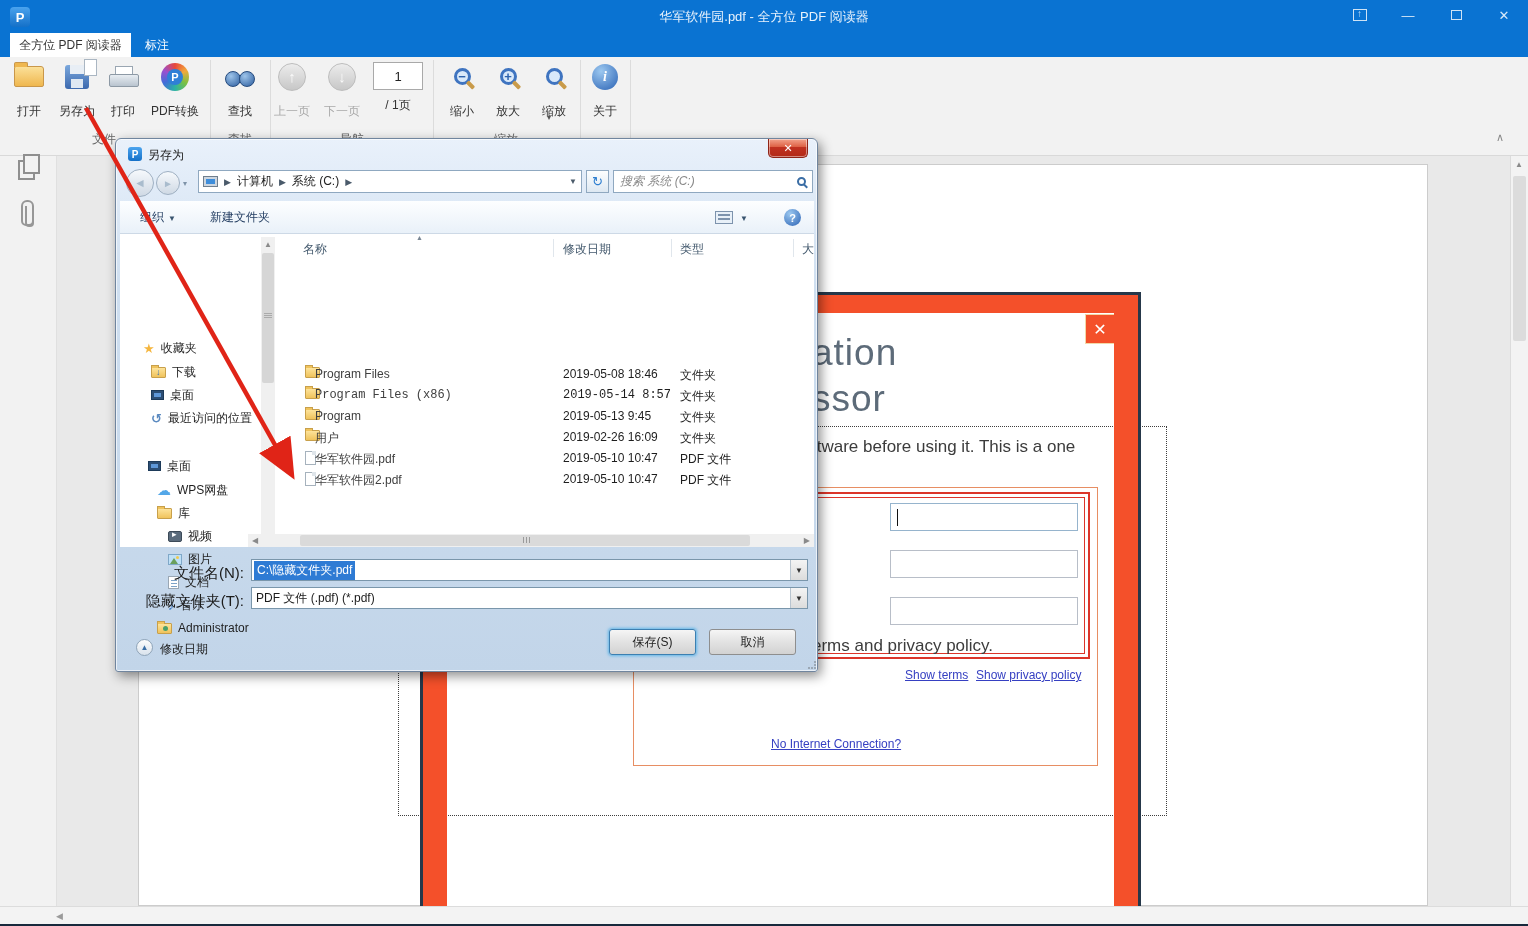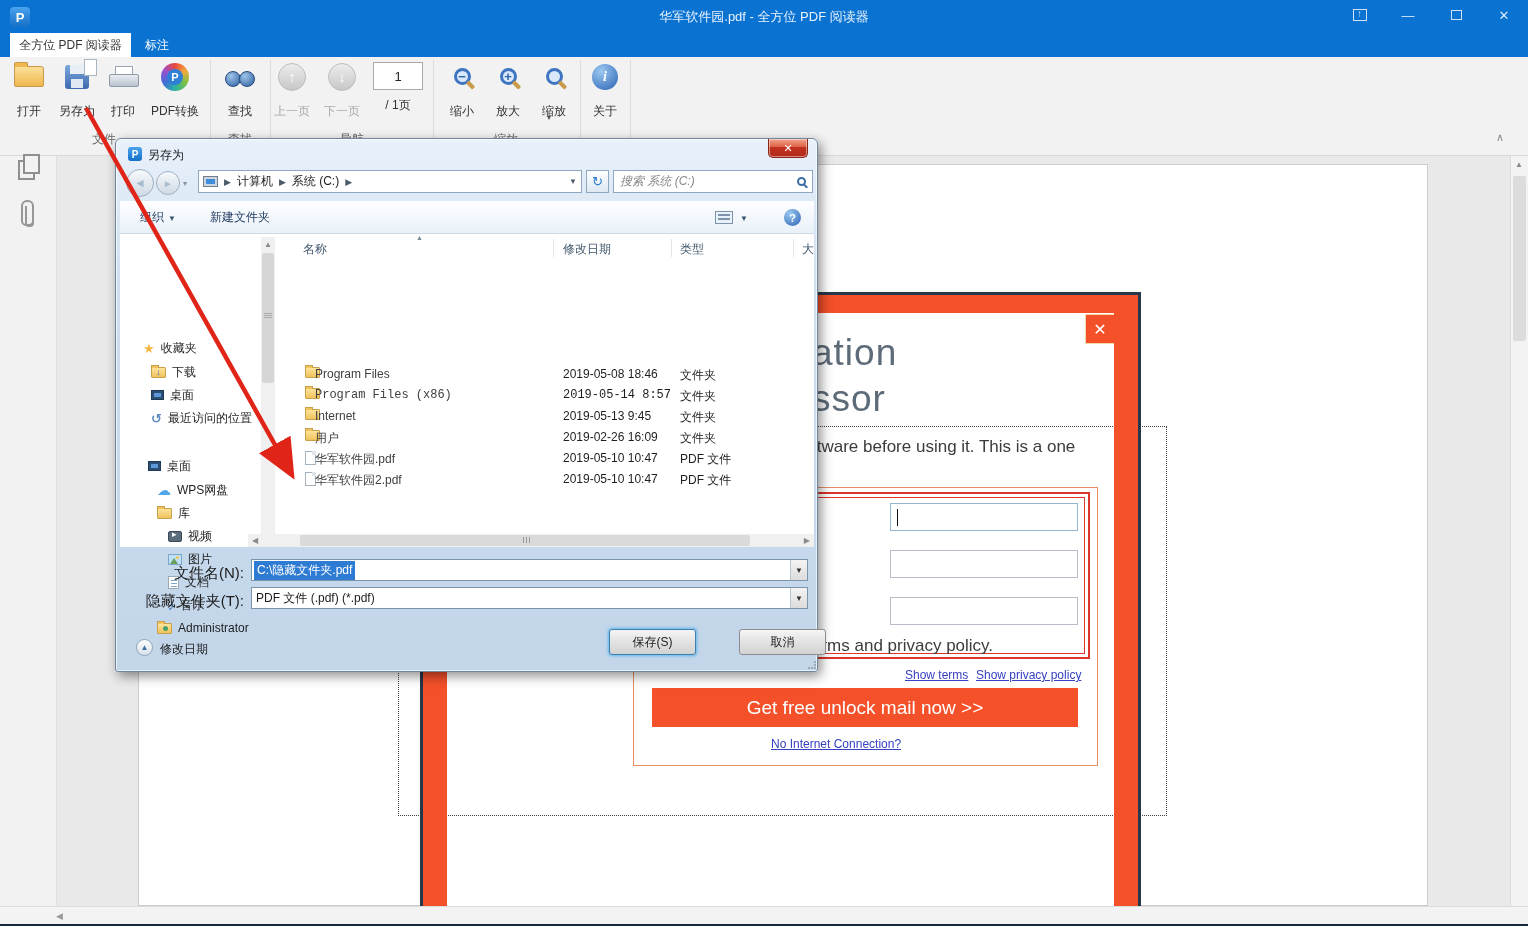--- a/index.html
+++ b/index.html
@@ -185,21 +185,21 @@
     border-left:1px solid #b8c4cf; color:#333; font-size:8px; display:flex; align-items:center; justify-content:center; }
 
   .hide-btn { left:20px; top:500px; width:17px; height:17px; border-radius:50%;
     background:linear-gradient(#fdfdfd,#d8e2ec); border:1px solid #8fa4b8; color:#3a6ea5; font-size:8px;
     display:flex; align-items:center; justify-content:center; }
   .hide-lbl { left:44px; top:502px; font-size:12px; color:#1c1c1c; }
   .dlg-btn { top:490px; width:87px; height:26px; font-size:12px; color:#1c1c1c;
     background:linear-gradient(#f5f5f5,#e4e4e4 45%,#d2d2d2); border:1px solid #8e8e8e; border-radius:3px;
     display:flex; align-items:center; justify-content:center; }
   .btn-save { left:493px; border:1px solid #3c7fb1; box-shadow:0 0 3px 1px #62b6e8; }
-  .btn-cancel { left:623px; }
+  .btn-cancel { left:593px; }
   .resize-grip { left:692px; top:522px; width:8px; height:8px; border-right:2px dotted #9aa7b4; border-bottom:2px dotted #9aa7b4; }
 
   
   .i-folder { width:15px; height:11px; background:linear-gradient(#fde39a,#f0c35c); border:1px solid #c8a04b; border-radius:1px; position:relative; }
   .i-folder::before { content:""; position:absolute; left:-1px; top:-3px; width:6px; height:2px; background:#f0c35c; border:1px solid #c8a04b; border-bottom:none; }
   .i-pdf { width:11px; height:14px; background:#fff; border:1px solid #a6b2bd; position:relative; }
   .i-pdf::before { content:""; position:absolute; right:-1px; top:-1px; border-style:solid; border-width:0 4px 4px 0; border-color:transparent #dfe5ea #dfe5ea transparent; }
   .i-star { color:#f5b63f; font-size:13px; line-height:13px; }
   .i-desktop { width:13px; height:10px; background:#2c4e74; border:1px solid #1d3a59; position:relative; }
   .i-desktop::before { content:""; position:absolute; left:2px; top:2px; right:2px; bottom:2px; background:#5f98d8; }
@@ -342,21 +342,20 @@
   <div class="abs pop-el thin-orange"></div>
   <div class="abs pop-el red-box"></div>
   <div class="abs pop-el pop-input focus" style="top:503px;">
       <span class="caret"></span>
     </div>
   <div class="abs pop-el pop-input" style="top:550px;"></div>
   <div class="abs pop-el pop-input" style="top:597px;"></div>
   <div class="abs pop-el pop-agree">erms and privacy policy.</div>
   <div class="abs pop-el pop-link" style="left:905px;top:668px;">Show terms</div>
   <div class="abs pop-el pop-link" style="left:976px;top:668px;">Show privacy policy</div>
-  <div class="abs pop-el pop-cta">Get free unlock mail now &gt;&gt;</div>
   <div class="abs pop-el pop-link" style="left:771px;top:737px;">No Internet Connection?</div>
   <div class="abs dash-rect"></div>
   <div class="abs band band-navy-left"></div>
   <div class="abs band band-navy-right"></div>
   <div class="abs band band-navy-top"></div>
   <div class="abs band band-orange-top"></div>
   <div class="abs band band-orange-left"></div>
   <div class="abs band band-orange-right"></div>
 
   <div class="abs v-scroll">
@@ -474,21 +473,21 @@
         <span class="tp">文件夹</span>
       </div>
       <div class="abs file-row" style="top:151px;font-family:Liberation Mono, monospace;">
         <span class="ficon i-folder"></span>
         <span class="nm">Program Files (x86)</span>
         <span class="dt">2019-05-14 8:57</span>
         <span class="tp">文件夹</span>
       </div>
       <div class="abs file-row" style="top:172px;">
         <span class="ficon i-folder"></span>
-        <span class="nm">Internet</span>
+        <span class="nm">Program</span>
         <span class="dt">2019-05-13 9:45</span>
         <span class="tp">文件夹</span>
       </div>
       <div class="abs file-row" style="top:193px;">
         <span class="ficon i-folder"></span>
         <span class="nm">用户</span>
         <span class="dt">2019-02-26 16:09</span>
         <span class="tp">文件夹</span>
       </div>
       <div class="abs file-row" style="top:214px;">

